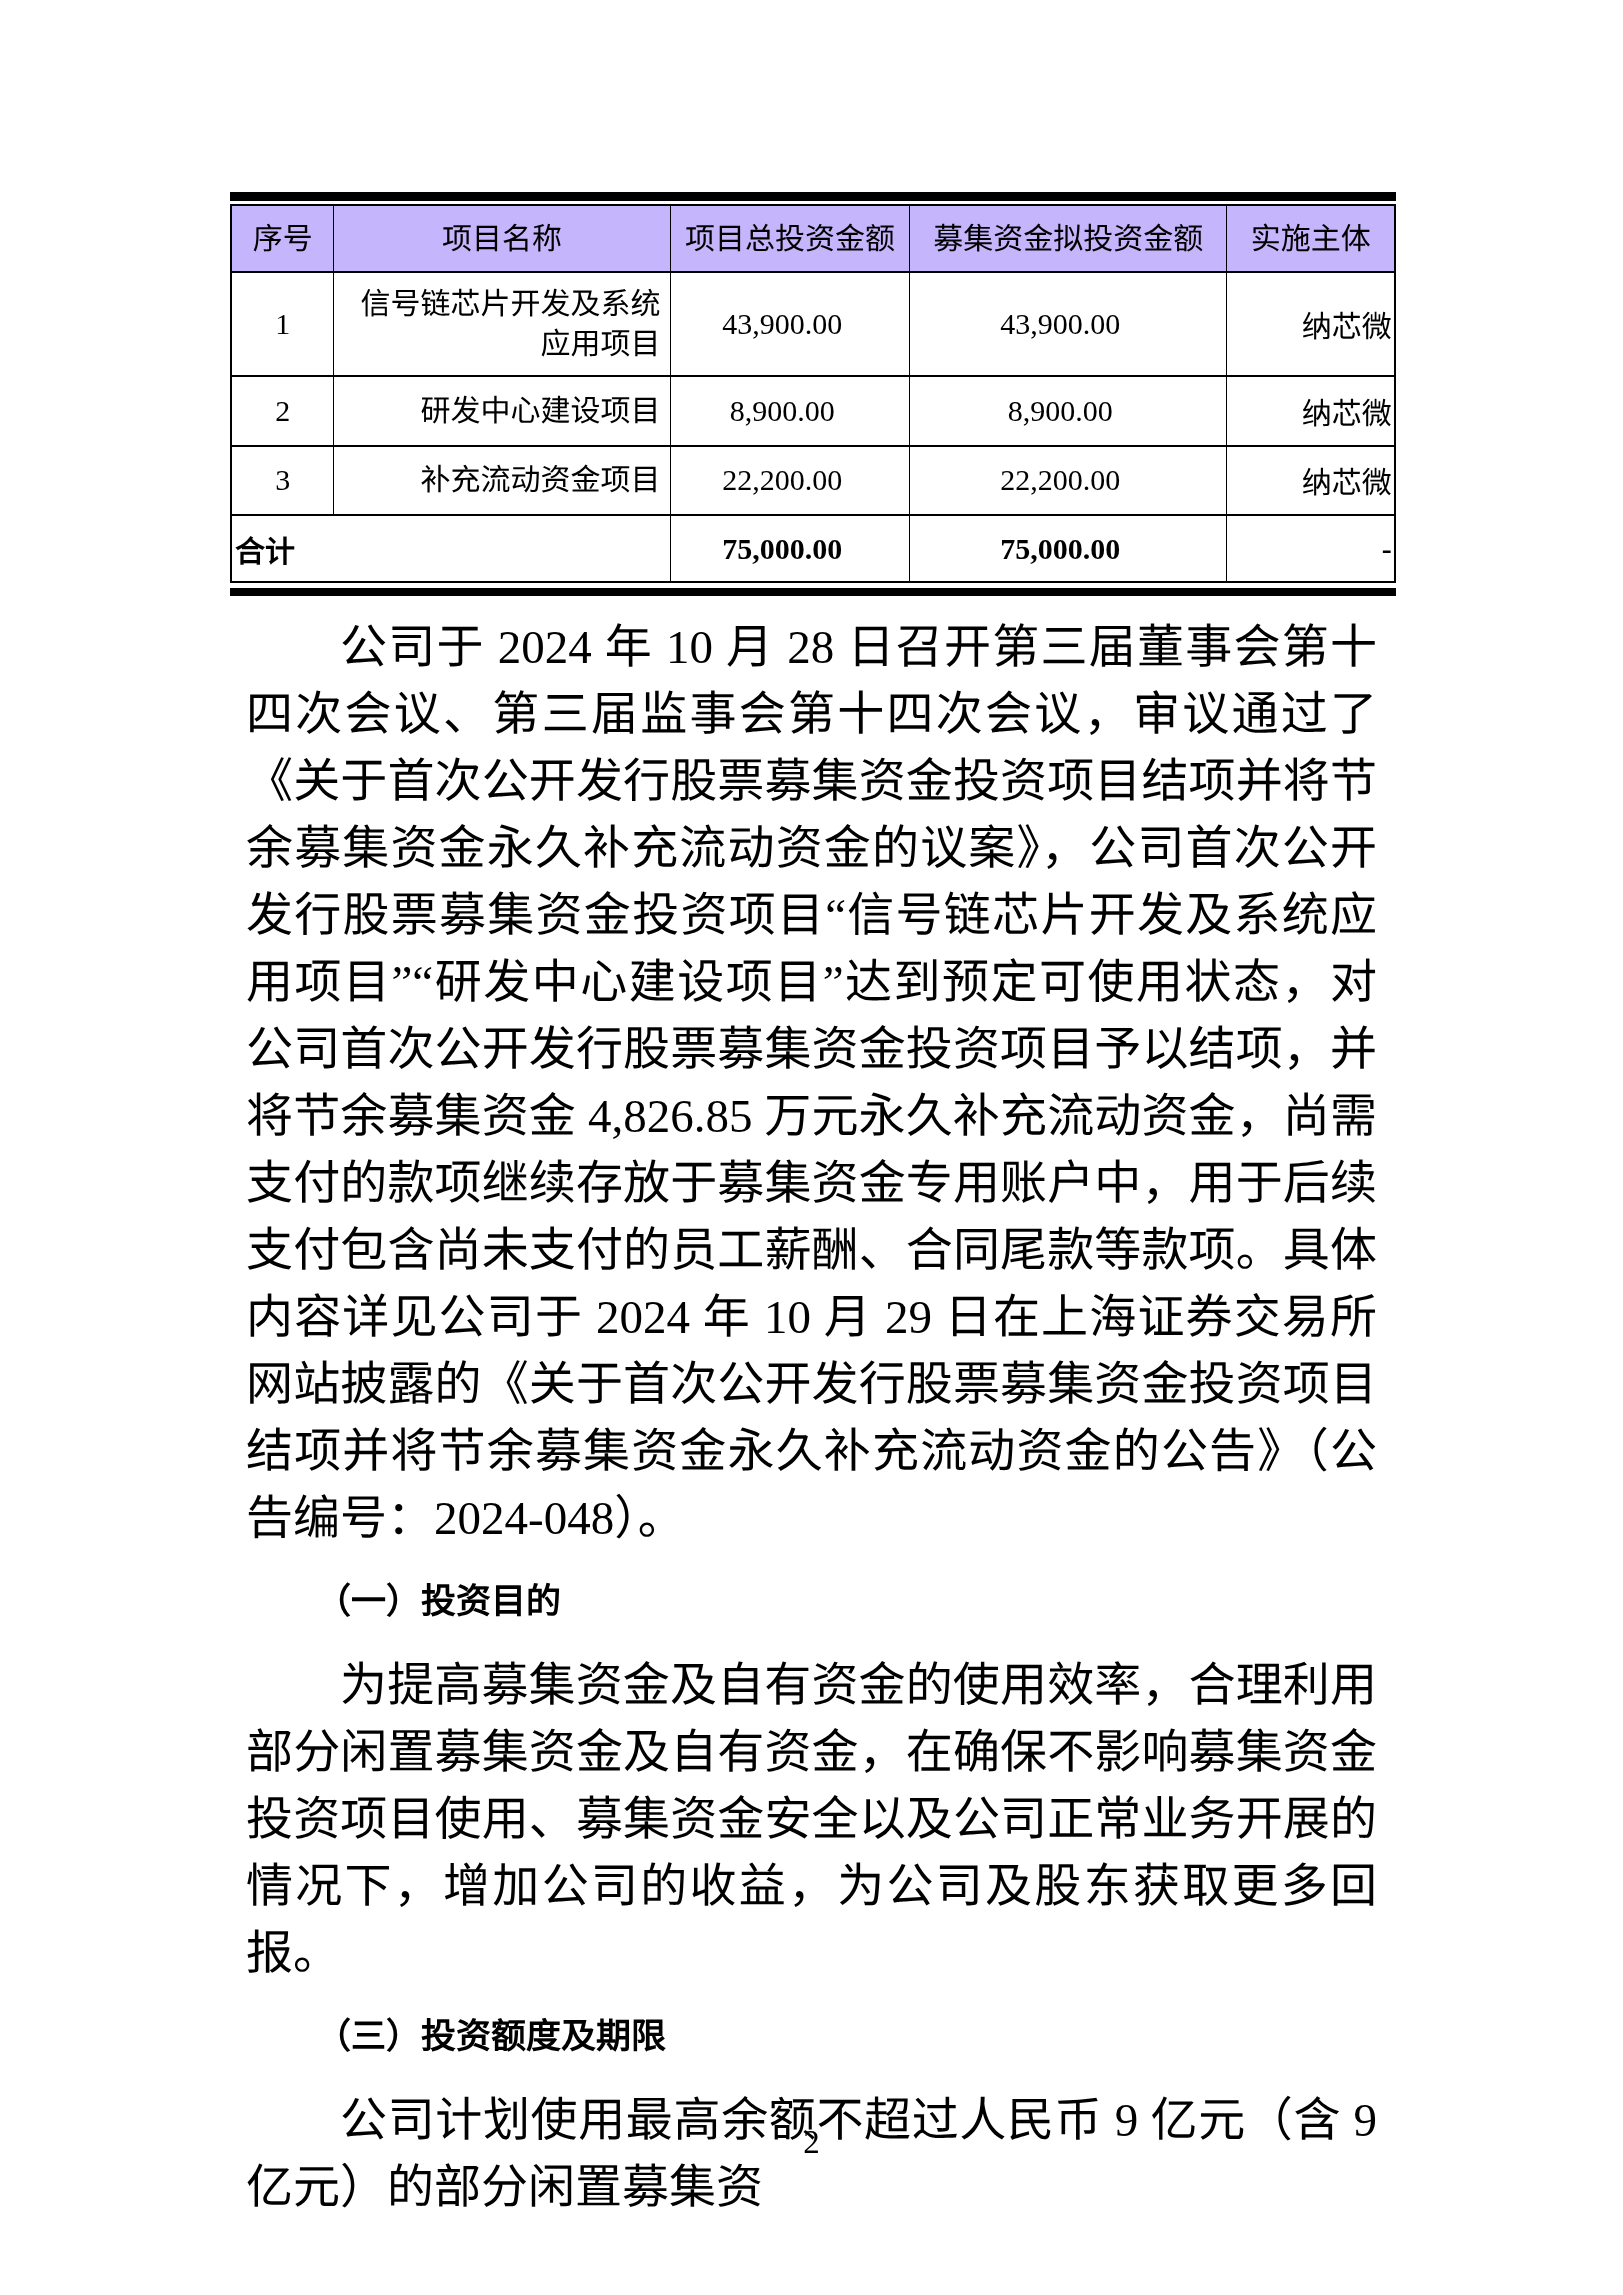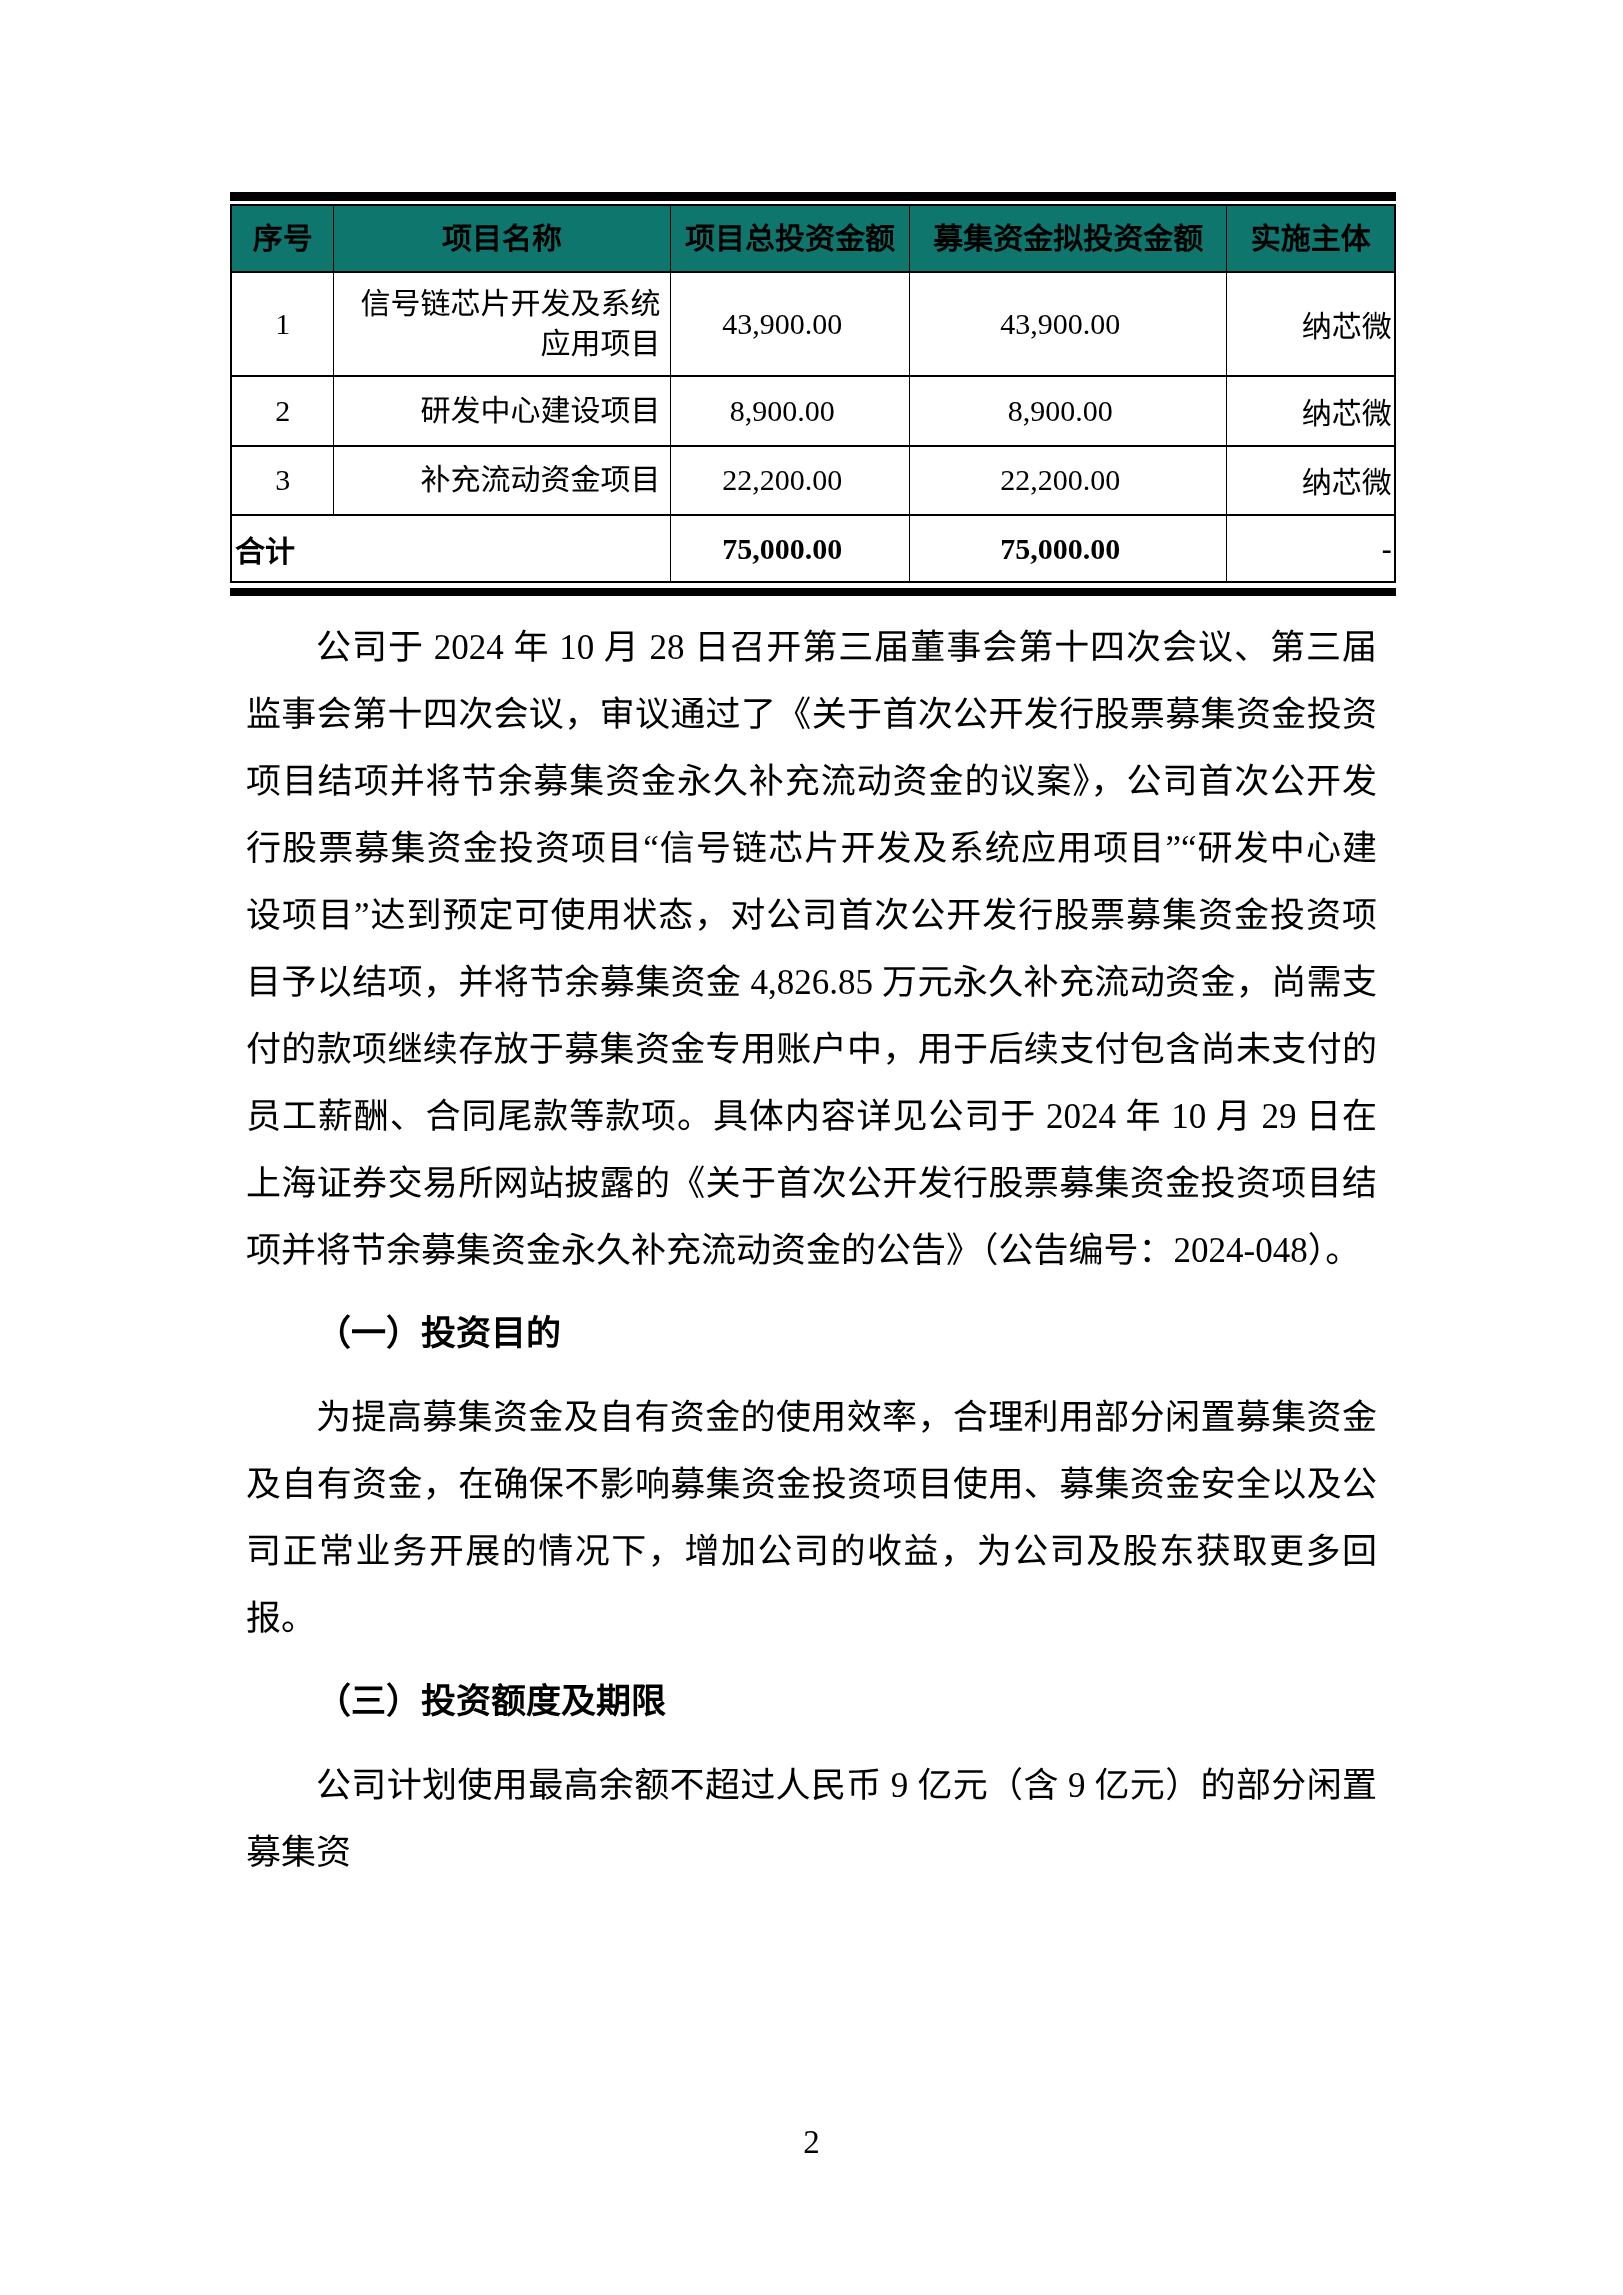--- a/index.html
+++ b/index.html
@@ -40,37 +40,37 @@
   }
   .fin-table th, .fin-table td {
     border-style: solid;
     border-color: #000;
     border-width: 2px 1.3px;
     font-size: 30px;
     vertical-align: middle;
     overflow: hidden;
   }
   .fin-table thead th {
-    background: #0f766e;
-    font-weight: bold;
+    background: #c4b5fd;
+    font-weight: normal;
     text-align: center;
     padding: 14.4px 3.9px;
     line-height: 1.2;
   }
   .cell-seq    { text-align: center; padding: 11.8px 2.6px; }
   .cell-name   { text-align: right;   padding: 10.5px 9.2px 10.5px 14.4px; line-height: 1.35; }
   .cell-amount { text-align: center;  padding: 11.8px 19.6px 11.8px 3.9px; }
   .cell-entity { text-align: right; padding: 11.8px 2.6px; margin-top: 31px; }
   .total-row td { font-weight: bold; }
   .total-row .cell-label { text-align: left; padding: 10.5px 2.6px; }
 
   
   .body-text p {
     margin: 0;
-    font-size: 35px;
+    font-size: 47px;
     line-height: 67px;
     text-align: justify;
     text-justify: inter-character;
     text-indent: 2em;
   }
   .body-text p.first-para { margin-top: 18.3px; }
   .heading {
     margin: 25px 0;
     font-size: 35px;
     line-height: 50px;

